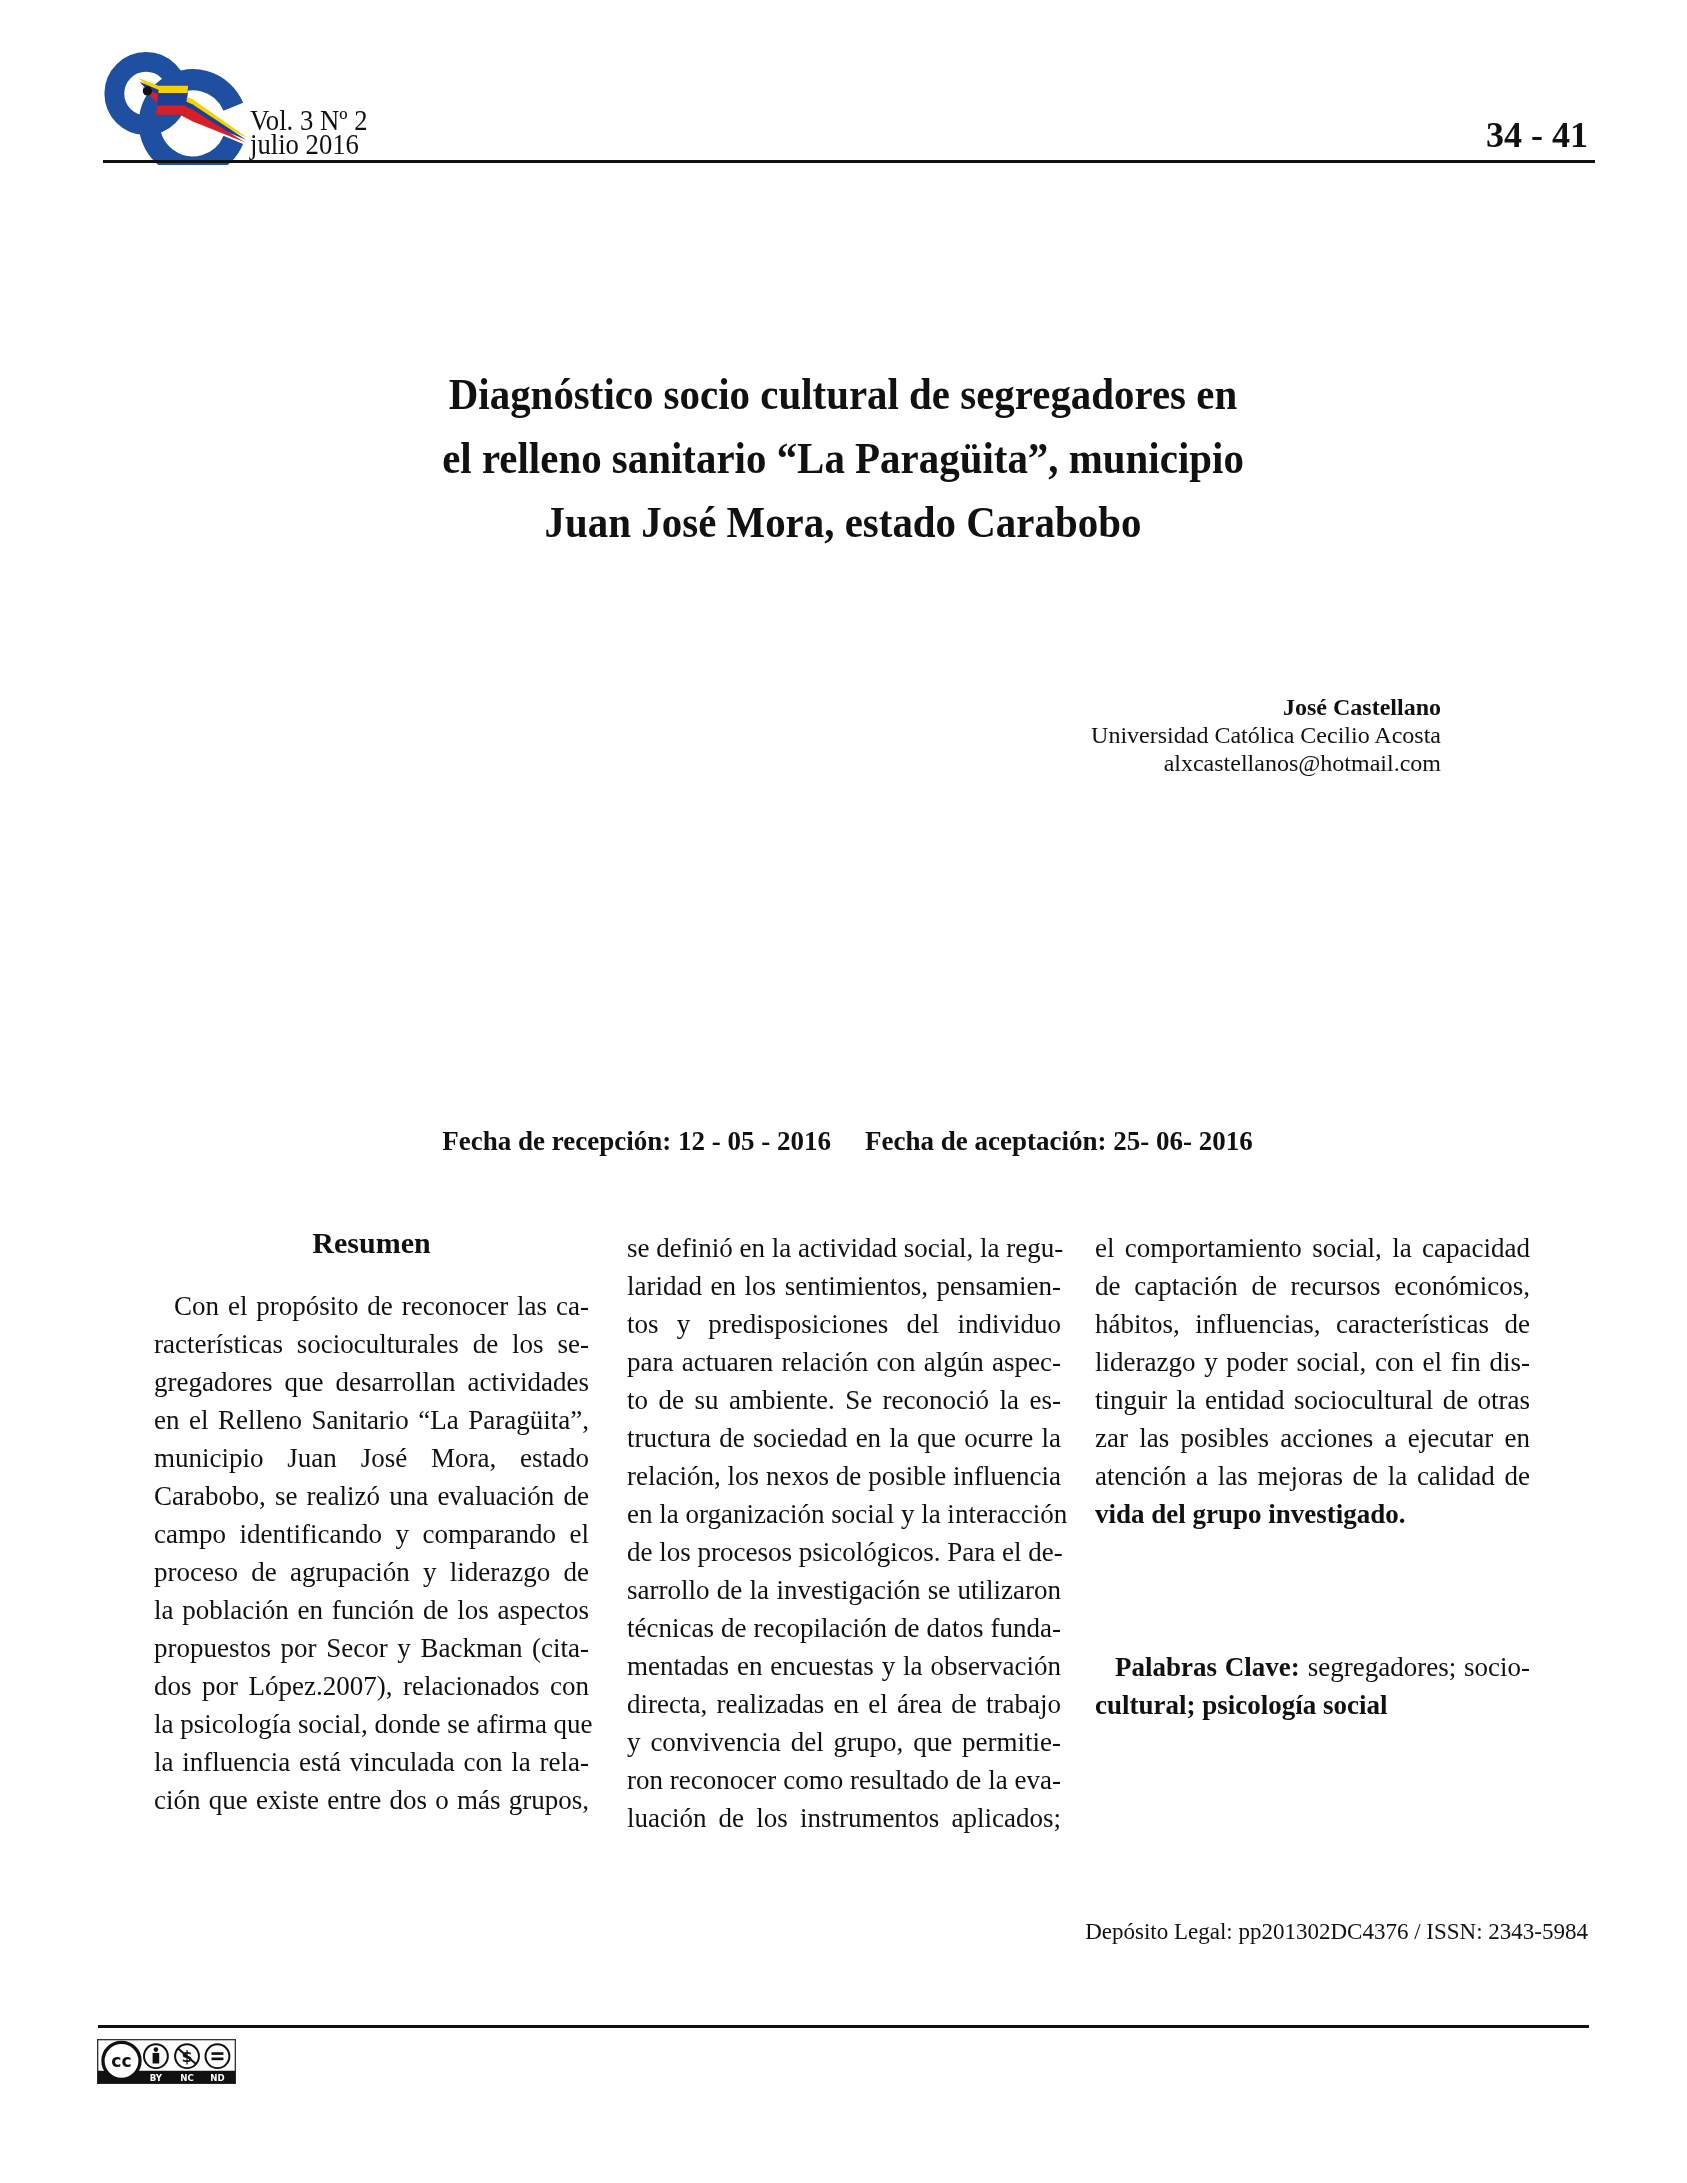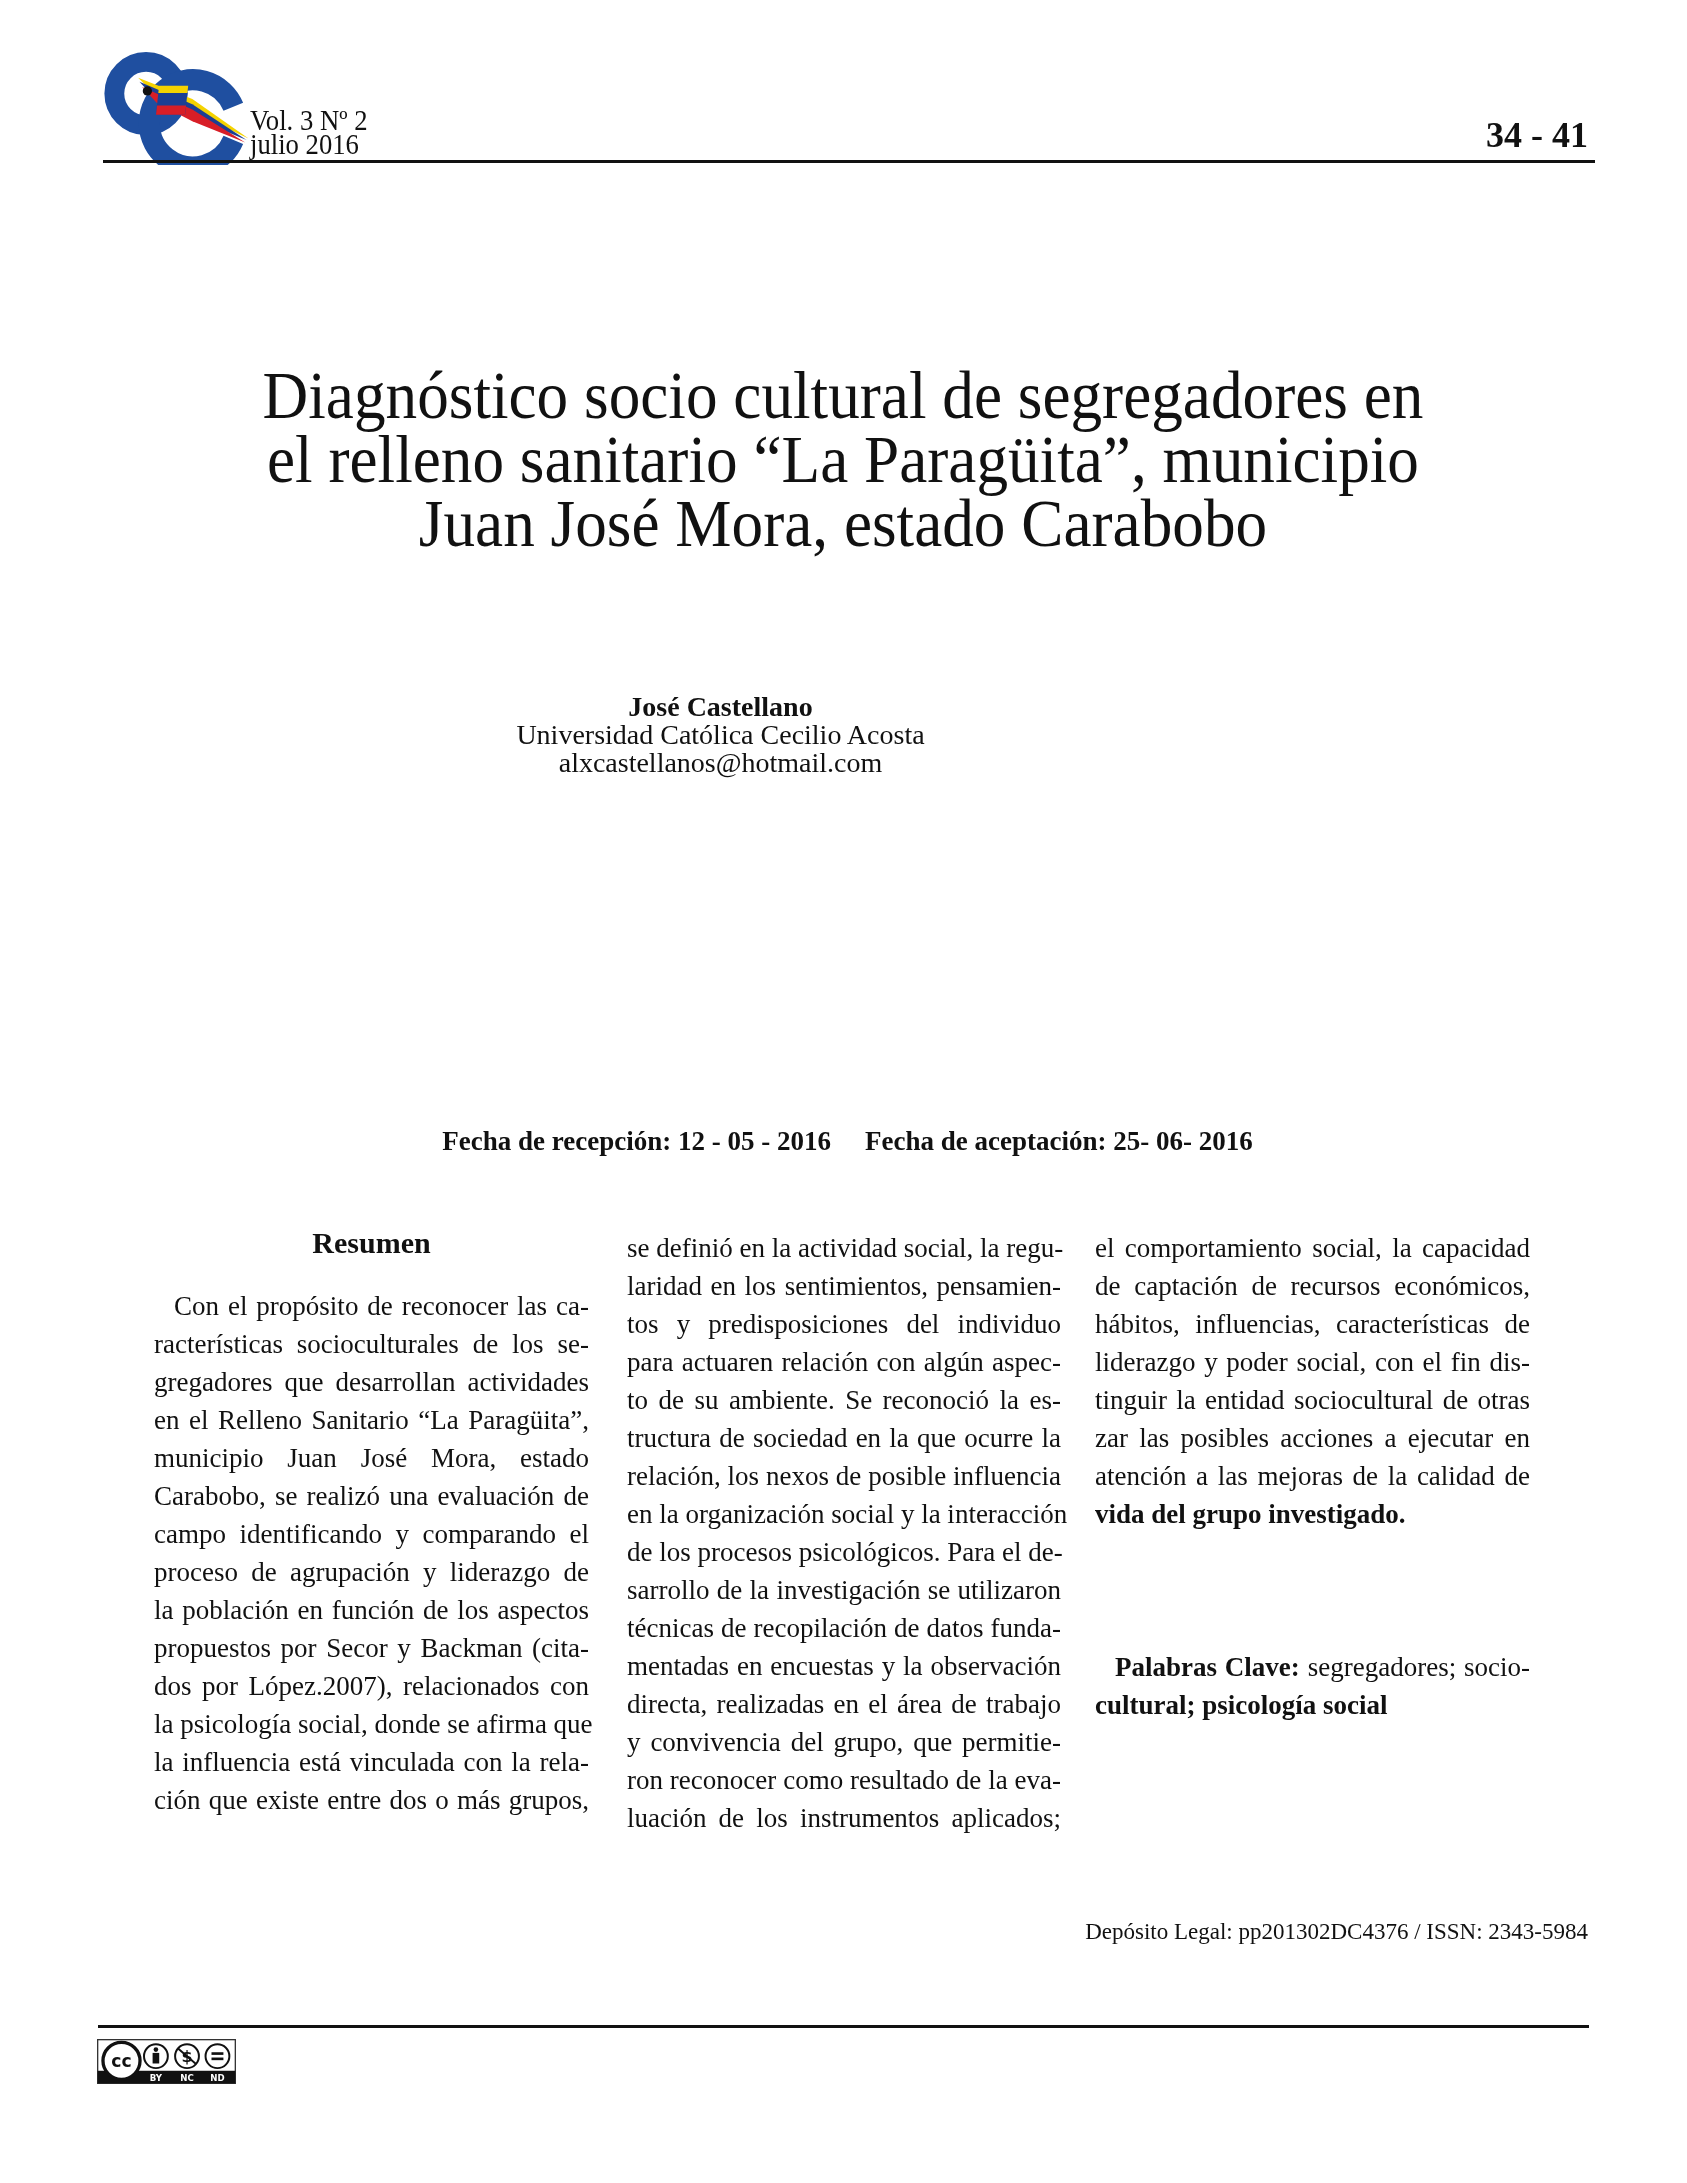--- a/index.html
+++ b/index.html
@@ -7,24 +7,24 @@
   .abs { position:absolute; }
   
   #logo { left:93px; top:46px; width:159px; height:119px; }
   .vol { left:250px; font-size:29px; line-height:29px; white-space:nowrap; transform:scaleX(0.92); transform-origin:left top; }
   #vol-line { top:106px; }
   #date-line { top:130px; }
   #pages { right:99px; top:112px; font-weight:bold; font-size:36px; line-height:46px; white-space:nowrap; }
   .rule { position:absolute; background:#111; }
   #header-rule { left:103px; top:160px; width:1492px; height:3.3px; }
   
-  #title { left:132px; top:363px; width:1422px; text-align:center; font-weight:normal; font-size:68px; line-height:64px; }
+  #title { left:132px; top:363px; width:1422px; text-align:center; font-weight:bold; font-size:44px; line-height:64px; }
   .tline { display:block; white-space:nowrap; transform:scaleX(0.93); transform-origin:center top; }
   
-  #author { left:0; width:1441px; top:693px; text-align:center; font-size:28px; line-height:28px; }
+  #author { left:0; width:1441px; top:693px; text-align:right; font-size:24px; line-height:28px; }
   #author-name { font-weight:bold; display:block; }
   #author-affil, #author-email { display:block; }
   
   #dates { left:4px; width:1687px; top:1102px; text-align:center; font-weight:bold; font-size:27px; line-height:29px; white-space:nowrap;margin-top:25px; }
   #dates span.gap { display:inline-block; width:34px; }
   
   .col { position:absolute; font-size:27px; line-height:38px; }
   .line { display:block; height:38px; white-space:nowrap; text-align:justify; text-align-last:justify; overflow:visible; }
   .line.last { text-align:left; text-align-last:left;font-weight:bold; }
   .line.indent { padding-left:20px; }

